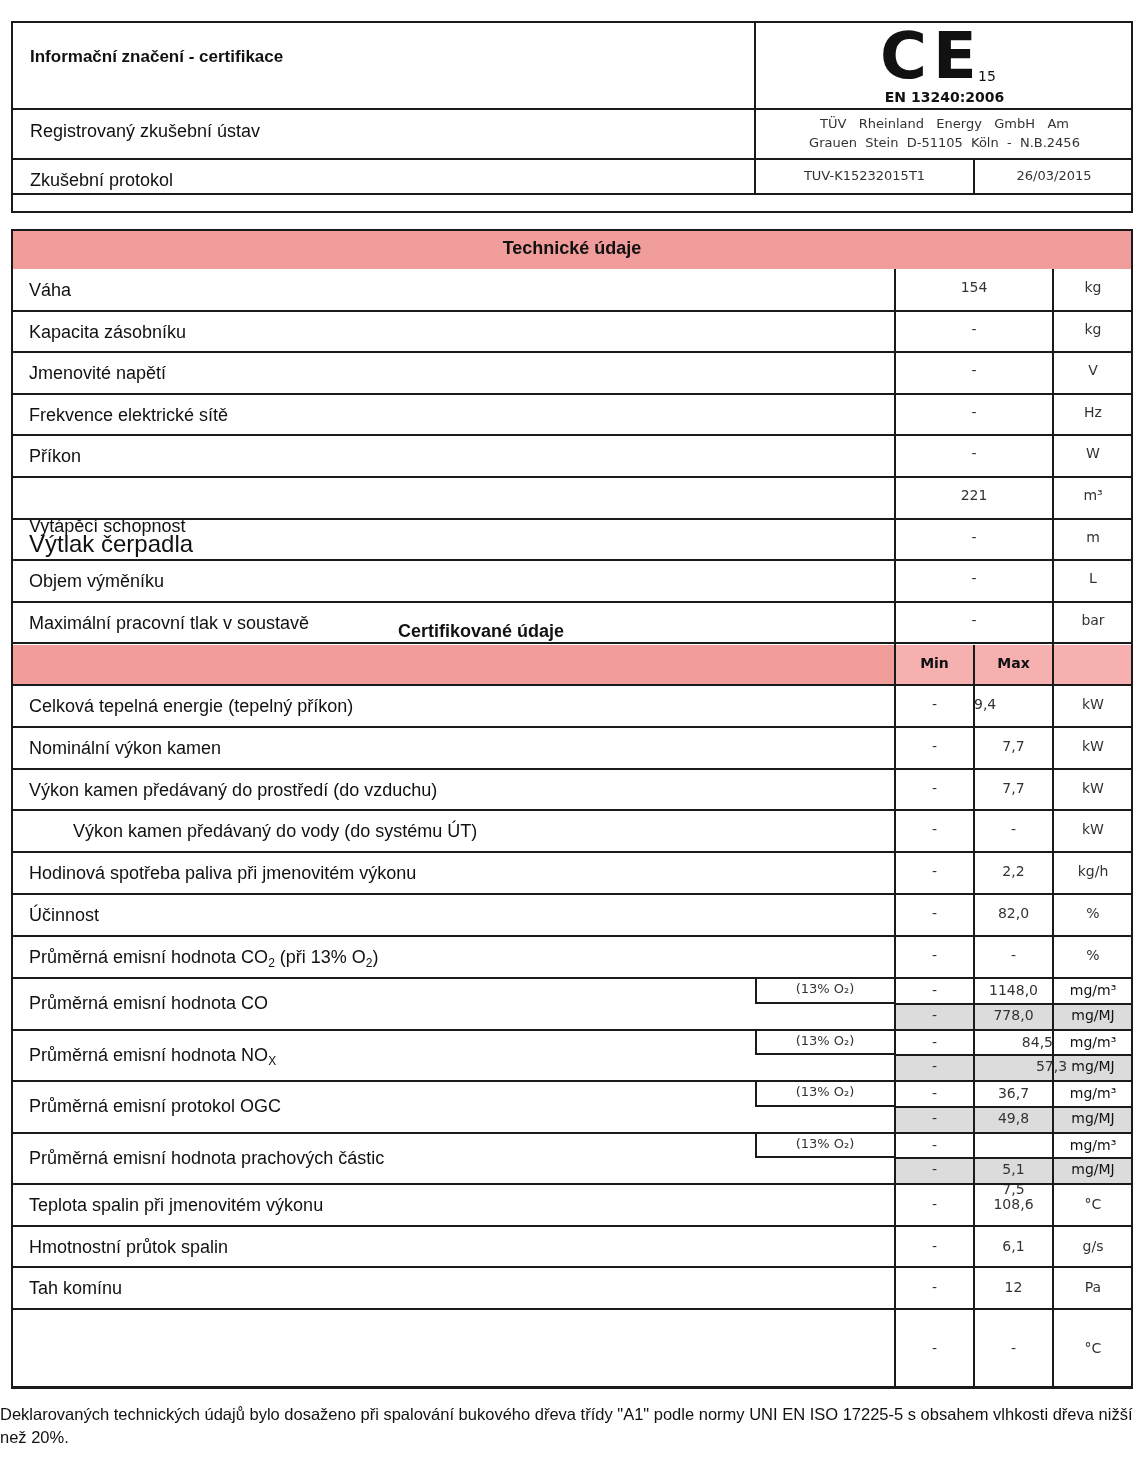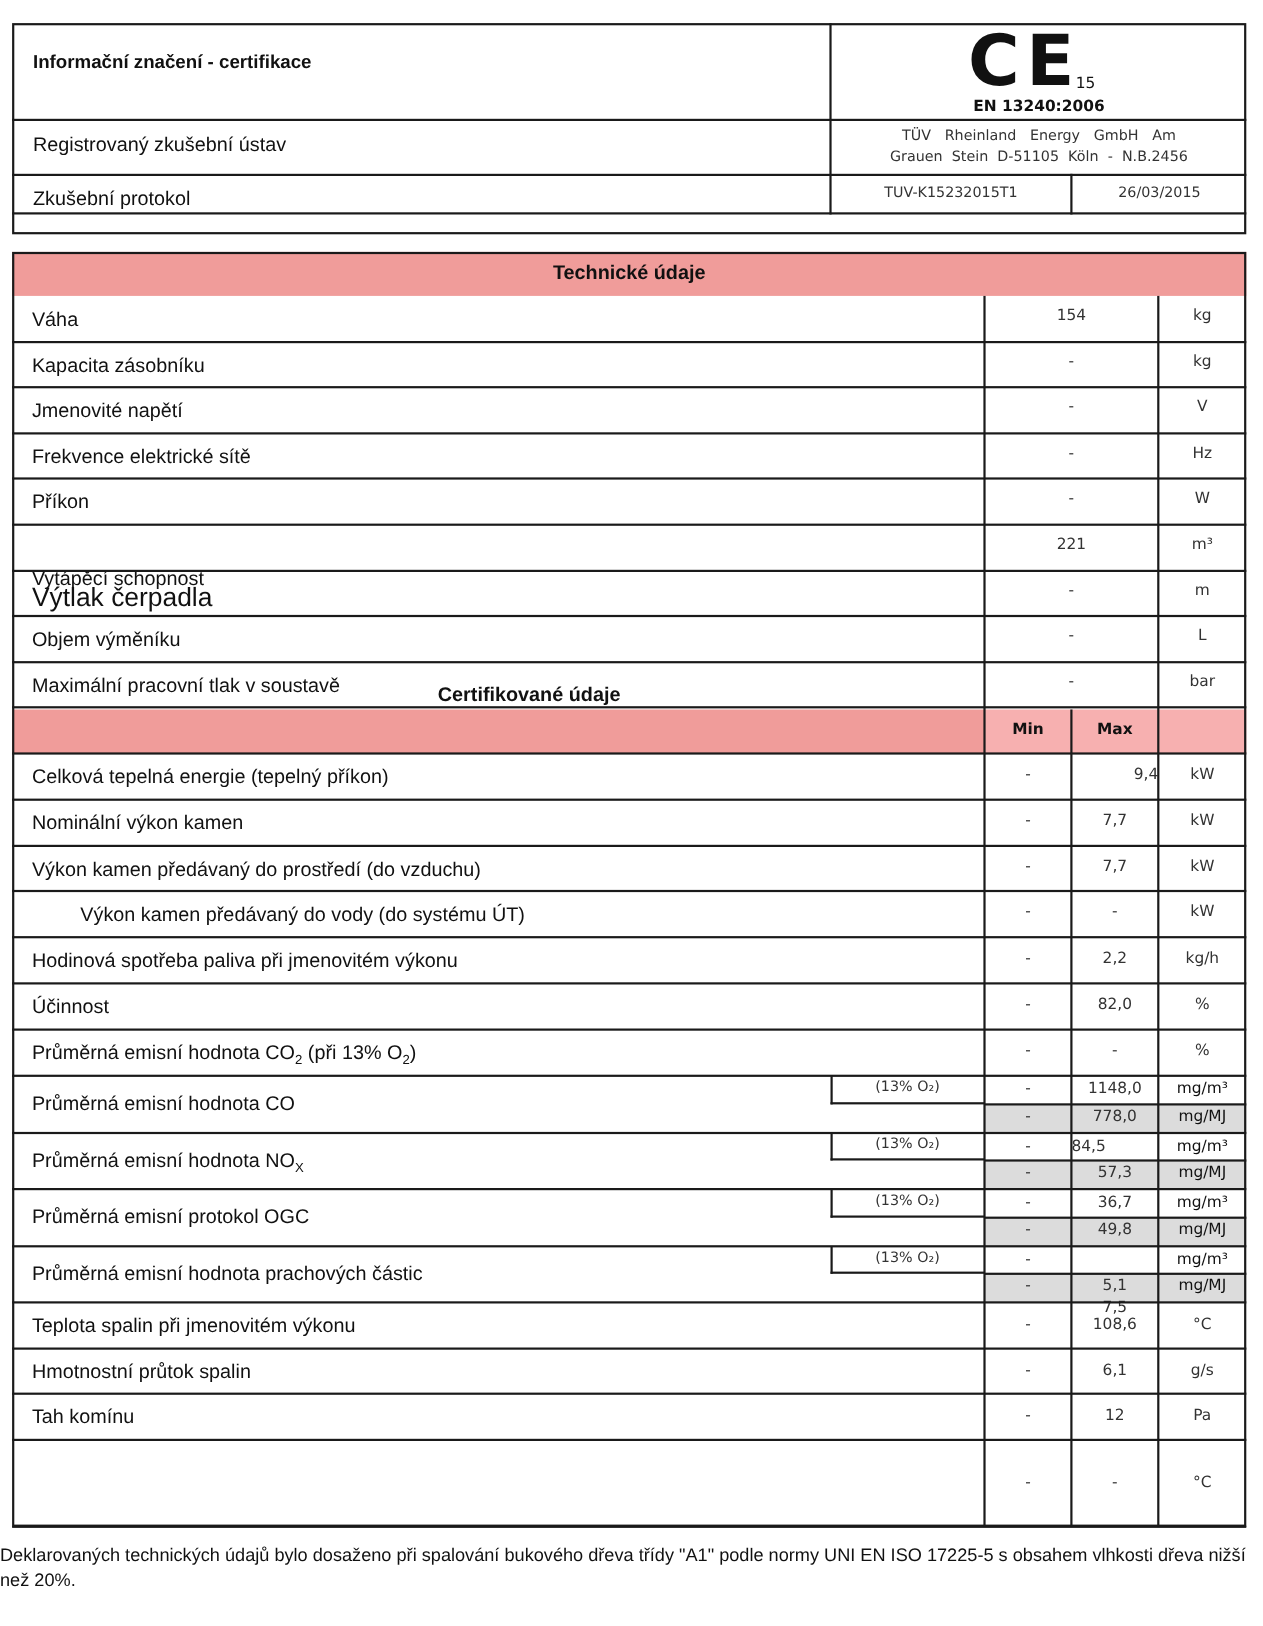--- a/index.html
+++ b/index.html
@@ -82,21 +82,21 @@
     <div class="abs" style="left: 11px; top: 642px; width: 1122px; height: 2px; background: rgb(26, 26, 26);"></div>
     <div class="abs" style="left: 11px; top: 645px; width: 884px; height: 40px; background: rgb(240, 156, 154);"></div>
     <div class="abs" style="left: 895px; top: 645px; width: 238px; height: 40px; background: rgb(247, 176, 176);"></div>
     <div class="txt " style="left: 11px; top: 621px; width: 884px; text-align: center; font-size: 18px; font-weight: bold; margin-left: 28px;">Certifikované údaje</div>
     <div class="txt num" style="left: 895px; top: 655px; width: 79px; text-align: center; font-weight: bold; color: rgb(17, 17, 17);">Min</div>
     <div class="txt num" style="left: 974px; top: 655px; width: 79px; text-align: center; font-weight: bold; color: rgb(17, 17, 17);">Max</div>
     <div class="abs" style="left: 11px; top: 684px; width: 1122px; height: 2px; background: rgb(26, 26, 26);"></div>
     <div class="abs" style="left: 11px; top: 685px; width: 1122px; height: 42px;"></div>
     <div class="txt " style="left: 29px; top: 696px; font-size: 18px;">Celková tepelná energie (tepelný příkon)</div>
     <div class="txt num" style="left: 895px; top: 696px; width: 79px; text-align: center;">-</div>
-    <div class="txt num" style="left: 974px; top: 696px; width: 79px; text-align: right;">9,4</div>
+    <div class="txt num" style="left: 974px; top: 696px; width: 79px; text-align: left;">9,4</div>
     <div class="txt num" style="left: 1053px; top: 696px; width: 80px; text-align: center;">kW</div>
     <div class="abs" style="left: 11px; top: 726px; width: 1122px; height: 2px; background: rgb(26, 26, 26);"></div>
     <div class="abs" style="left: 11px; top: 727px; width: 1122px; height: 42px;"></div>
     <div class="txt " style="left: 29px; top: 738px; font-size: 18px;">Nominální výkon kamen</div>
     <div class="txt num" style="left: 895px; top: 738px; width: 79px; text-align: center;">-</div>
     <div class="txt num" style="left: 974px; top: 738px; width: 79px; text-align: center;">7,7</div>
     <div class="txt num" style="left: 1053px; top: 738px; width: 80px; text-align: center;">kW</div>
     <div class="abs" style="left: 11px; top: 768px; width: 1122px; height: 2px; background: rgb(26, 26, 26);"></div>
     <div class="abs" style="left: 11px; top: 769px; width: 1122px; height: 41px;"></div>
     <div class="txt " style="left: 29px; top: 780px; font-size: 18px;">Výkon kamen předávaný do prostředí (do vzduchu)</div>
@@ -141,24 +141,24 @@
     <div class="txt num" style="left: 974px; top: 1007px; width: 79px; text-align: center;">778,0</div>
     <div class="txt num" style="left: 1053px; top: 1007px; width: 80px; text-align: center; color: rgb(17, 17, 17);">mg/MJ</div>
     <div class="abs" style="left: 11px; top: 1029px; width: 1122px; height: 2px; background: rgb(26, 26, 26);"></div>
     <div class="abs" style="left: 11px; top: 1030px; width: 1122px; height: 51px;"></div>
     <div class="txt " style="left: 29px; top: 1045px; font-size: 18px;"><span>Průměrná emisní hodnota NO</span><sub>X</sub></div>
     <div class="abs" style="left: 755px; top: 1030px; width: 140px; height: 25px; border-left: 2px solid rgb(26, 26, 26); border-bottom: 2px solid rgb(26, 26, 26);"></div>
     <div class="txt num" style="left: 755px; top: 1033px; width: 140px; text-align: center; font-size: 13px;">(13% O₂)</div>
     <div class="abs" style="left: 895px; top: 1055px; width: 238px; height: 26px; background: rgb(220, 220, 220);"></div>
     <div class="abs" style="left: 895px; top: 1054px; width: 238px; height: 2px; background: rgb(26, 26, 26);"></div>
     <div class="txt num" style="left: 895px; top: 1034px; width: 79px; text-align: center;">-</div>
-    <div class="txt num" style="left: 974px; top: 1034px; width: 79px; text-align: left;">84,5</div>
+    <div class="txt num" style="left: 974px; top: 1034px; width: 79px; text-align: right;">84,5</div>
     <div class="txt num" style="left: 1053px; top: 1034px; width: 80px; text-align: center; color: rgb(17, 17, 17);">mg/m³</div>
     <div class="txt num" style="left: 895px; top: 1058px; width: 79px; text-align: center;">-</div>
-    <div class="txt num" style="left: 974px; top: 1058px; width: 79px; text-align: center;">57,3</div>
+    <div class="txt num" style="left: 974px; top: 1058px; width: 79px; text-align: center; padding-left: 38px;">57,3</div>
     <div class="txt num" style="left: 1053px; top: 1058px; width: 80px; text-align: center; color: rgb(17, 17, 17);">mg/MJ</div>
     <div class="abs" style="left: 11px; top: 1080px; width: 1122px; height: 2px; background: rgb(26, 26, 26);"></div>
     <div class="abs" style="left: 11px; top: 1081px; width: 1122px; height: 52px;"></div>
     <div class="txt " style="left: 29px; top: 1096px; font-size: 18px;"><span>Průměrná emisní protokol OGC</span></div>
     <div class="abs" style="left: 755px; top: 1081px; width: 140px; height: 26px; border-left: 2px solid rgb(26, 26, 26); border-bottom: 2px solid rgb(26, 26, 26);"></div>
     <div class="txt num" style="left: 755px; top: 1084px; width: 140px; text-align: center; font-size: 13px;">(13% O₂)</div>
     <div class="abs" style="left: 895px; top: 1107px; width: 238px; height: 26px; background: rgb(220, 220, 220);"></div>
     <div class="abs" style="left: 895px; top: 1106px; width: 238px; height: 2px; background: rgb(26, 26, 26);"></div>
     <div class="txt num" style="left: 895px; top: 1085px; width: 79px; text-align: center;">-</div>
     <div class="txt num" style="left: 974px; top: 1085px; width: 79px; text-align: center;">36,7</div>

